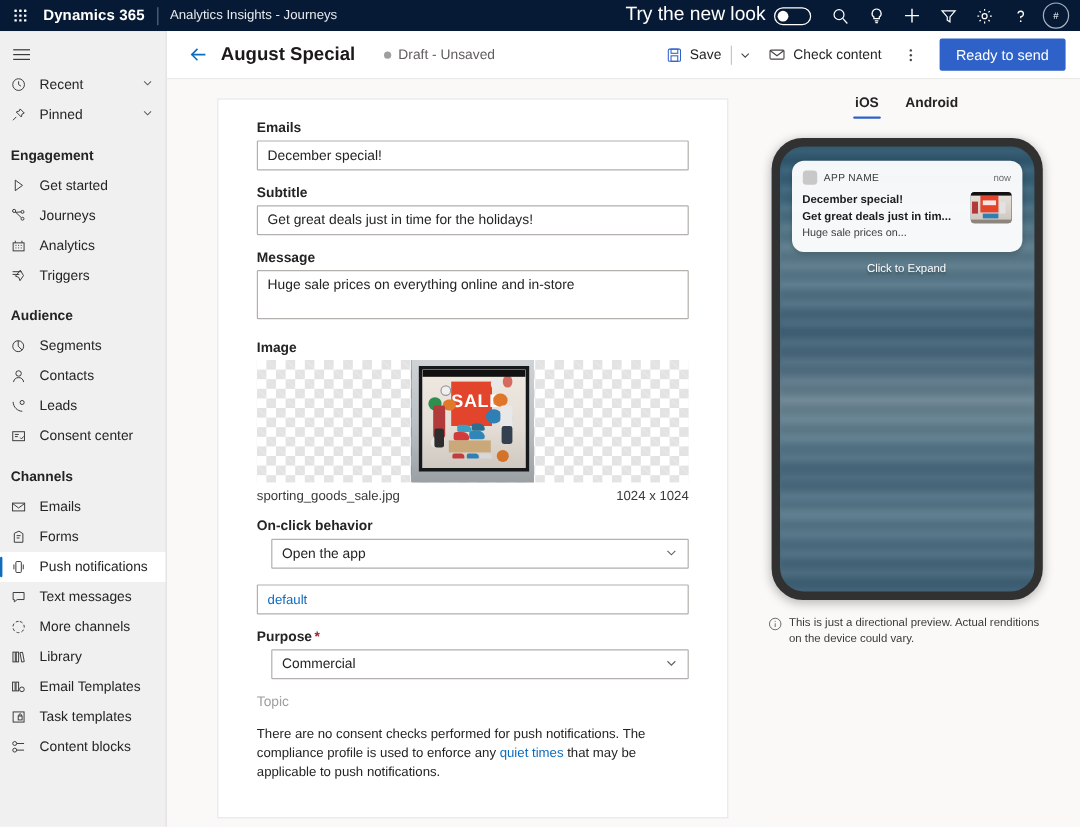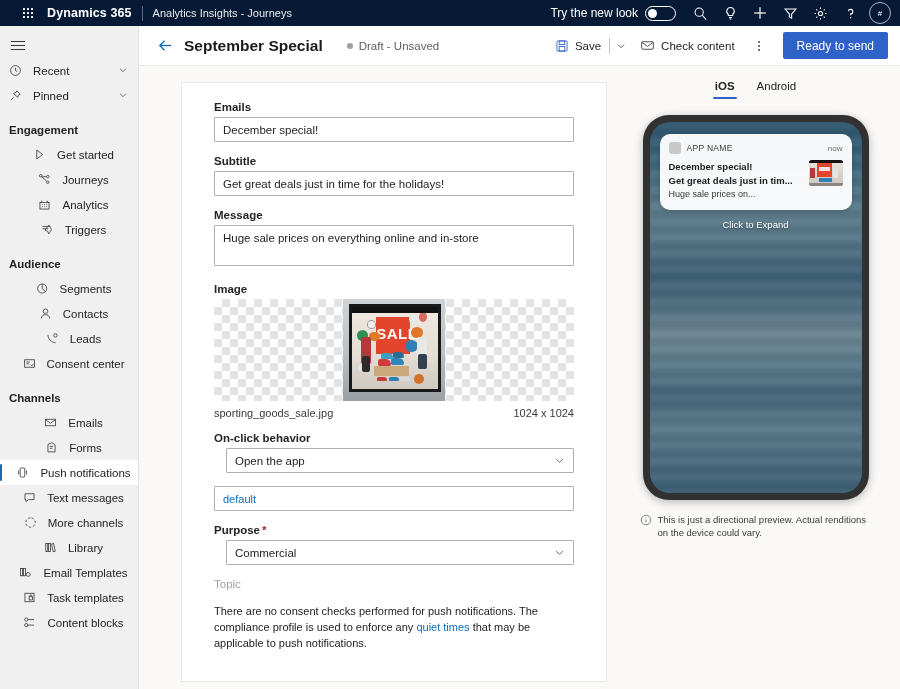--- a/index.html
+++ b/index.html
@@ -11,30 +11,30 @@
     color: #201f1e;
   }
   .app { width: 900px; height: 689px; display: flex; flex-direction: column; }
 
   
   .suitebar {
     height: 26px; min-height: 26px;
     background: #071a35;
     display: flex; align-items: center;
     color: #ffffff;
-    padding: 0 6px 0 15px;
+    padding: 0 6px 0 4px;
   }
   .waffle { width: 26px; height: 26px; display: flex; align-items: center; justify-content: center; cursor: pointer; }
   .waffle-grid { display: grid; grid-template-columns: repeat(3, 2px); grid-template-rows: repeat(3, 2px); gap: 2px; }
   .waffle-grid i { width: 2px; height: 2px; background: #ffffff; display: block; border-radius: 0.5px; }
   .brand { font-size: 12.5px; font-weight: bold; margin-left: 6px; letter-spacing: .1px; white-space: nowrap; }
   .vsep { width: 1px; height: 15px; background: #5a6880; margin: 0 10px; }
   .appname { font-size: 11px; color: #e8eaee; white-space: nowrap; }
   .suite-right { margin-left: auto; display: flex; align-items: center; gap: 0px; }
-  .newlook { font-size: 12px; color: #ffffff; margin-right: 7px; white-space: nowrap; text-align: right; }
+  .newlook { font-size: 16px; color: #ffffff; margin-right: 7px; white-space: nowrap; text-align: right; }
   .toggle {
     width: 31px; height: 15px; border-radius: 8px;
     border: 1px solid #ffffff; background: transparent;
     position: relative; cursor: pointer; margin-right: 9px;
   }
   .toggle::after {
     content: ""; position: absolute; left: 2px; top: 2px;
     width: 9px; height: 9px; border-radius: 50%; background: #ffffff;
   }
   .sb-icon {
@@ -58,21 +58,21 @@
     border-right: 1px solid #e1e1e1;
     padding-top: 6px;
     overflow: hidden;
     position: relative;
   }
   .hamburger { width: 36px; height: 26px; display: flex; align-items: center; justify-content: center; cursor: pointer; }
   .hamburger span { display: block; width: 14px; height: 1px; background: #393939; box-shadow: 0 4px 0 #393939, 0 -4px 0 #393939; }
   .nav-item {
     height: 25px; display: flex; align-items: center;
     padding-left: 9px; cursor: pointer; position: relative;
-    font-size: 11.5px; color: #242424; justify-content: center;
+    font-size: 11.5px; color: #242424;
   }
   .nav-item .ni-icon { width: 16px; min-width: 16px; display: flex; align-items: center; justify-content: flex-start; }
   .nav-item .ni-label { margin-left: 8px; white-space: nowrap; }
   .nav-item .chev { margin-left: auto; margin-right: 10px; opacity: .8; }
   .nav-item.selected { background: #ffffff; }
   .nav-item.selected::before {
     content: ""; position: absolute; left: 0; top: 4px; bottom: 4px;
     width: 2px; background: #0f6cbd; border-radius: 1px;
   }
   .nav-group {
@@ -178,21 +178,21 @@
   .note {
     font-size: 11px; color: #242424; line-height: 1.45; margin-top: 14px;
   }
   .note a { color: #0f6cbd; text-decoration: none; cursor: pointer; }
 
   
   .preview-col { flex: 1; display: flex; flex-direction: column; align-items: center; padding-top: 10px; min-width: 0; }
   .ptabs { display: flex; gap: 18px; margin-bottom: 16px; }
   .ptab {
     font-size: 11.5px; color: #242424; padding: 4px 2px 7px 2px;
-    cursor: pointer; position: relative; white-space: nowrap;
+    cursor: pointer; position: relative; white-space: nowrap; font-weight: bold;
   }
   .ptab.active { font-weight: bold; }
   .ptab.active::after {
     content: ""; position: absolute; left: 0; right: 0; bottom: 0;
     height: 2px; background: #2f62c8; border-radius: 1px;
   }
   .phone {
     width: 226px; height: 385px; border-radius: 26px;
     background: #313131; padding: 7px;
     box-shadow: 0 2px 9px rgba(0,0,0,.28);
@@ -524,21 +524,21 @@
 
     <div class="main">
 
       <div class="cmdbar">
         <div class="back-btn">
           <svg width="17" height="17" viewBox="0 0 18 18" fill="none" stroke="#0f6cbd" stroke-width="1.4">
             <line x1="3" y1="9" x2="15" y2="9"></line>
               <path d="M8 4L3 9l5 5"></path>
           </svg>
         </div>
-        <div class="rec-title">September Special</div>
+        <div class="rec-title">August Special</div>
         <div class="status">
           <span class="status-dot"></span>
           <span class="status-text">Draft - Unsaved</span>
         </div>
 
         <div class="cmd-right">
           <div class="cmd-split">
             <div class="cmd-btn">
               <svg width="14" height="14" viewBox="0 0 16 16" fill="none" stroke="#2f62c8" stroke-width="1">
                 <rect x="2.2" y="2.2" width="11.6" height="11.6" rx="1"></rect>

